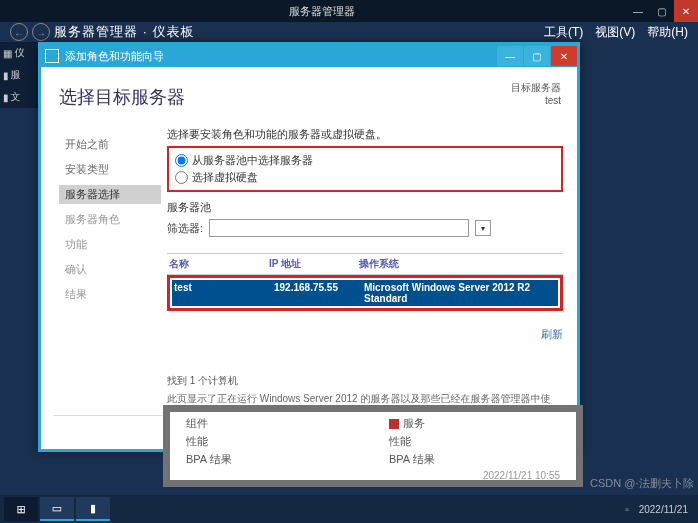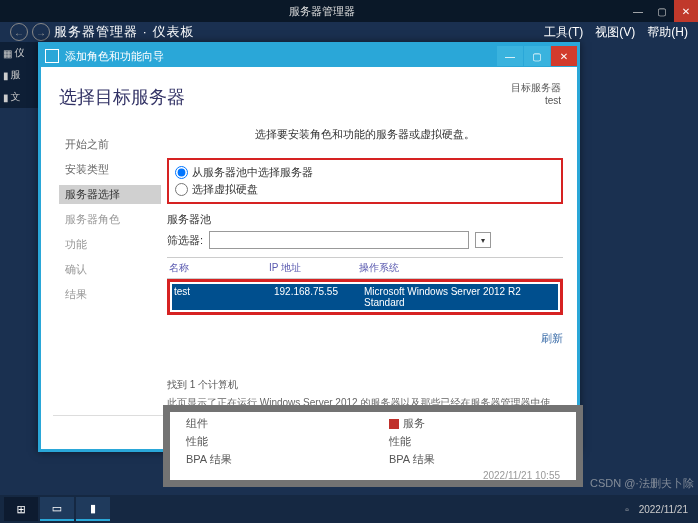--- a/index.html
+++ b/index.html
@@ -31,31 +31,31 @@
     .wiz-body { display: flex; height: 350px; }
     .wiz-head { position: absolute; left: 18px; top: 40px; font-size: 18px; color: #336; font-weight: 400; }
     .wiz-head-right { position: absolute; right: 16px; top: 36px; font-size: 10px; color: #555; text-align: right; line-height: 1.3; }
     
     .wiz-nav { width: 120px; padding: 68px 0 0 18px; font-size: 11px; color: #999; display: flex; flex-direction: column; gap: 6px; }
     .wiz-nav-item { padding: 2px 6px; cursor: default; }
     .wiz-nav-item.done { color: #666; }
     .wiz-nav-item.active { background: #d0d0d0; color: #333; }
     
     .wiz-main { flex: 1; padding: 60px 14px 6px 6px; font-size: 11px; color: #333; }
-    .wiz-instruction { margin-bottom: 16px; text-align: center; }
+    .wiz-instruction { margin-bottom: 4px; }
     .wiz-radios { border: 2px solid #d62222; padding: 4px 6px; margin-bottom: 8px; }
     .wiz-radio { display: flex; align-items: center; gap: 4px; padding: 1px 0; }
     .wiz-radio input { margin: 0; }
     
     .pool-label { color: #333; margin-bottom: 4px; }
     .filter-row { display: flex; align-items: center; gap: 6px; margin-bottom: 8px; }
     .filter-input { flex: 1; max-width: 260px; height: 18px; border: 1px solid #999; padding: 0 4px; font-size: 11px; }
     .filter-btn { width: 16px; height: 16px; border: 1px solid #999; display: flex; align-items: center; justify-content: center; font-size: 8px; }
     
-    .pool-table { border-top: 1px solid #ccc; margin-top: 8px; }
+    .pool-table { border-top: 1px solid #ccc; margin-top: 16px; font-weight: bold; }
     .pool-head { display: flex; color: #5a5ab0; font-size: 10px; padding: 3px 2px; border-bottom: 1px solid #ccc; }
     .pool-row-wrap { border: 3px solid #d62222; padding: 2px; }
     .pool-row { display: flex; background: #004f8e; color: #fff; font-size: 10px; padding: 2px; }
     .col-name { width: 100px; }
     .col-ip { width: 90px; }
     .col-os { flex: 1; }
     
     .refresh-link { text-align: right; color: #3a6ca8; font-size: 11px; margin-top: 16px; cursor: pointer; }
     .found-label { font-size: 10px; color: #555; margin-top: 32px; }
     .desc-text { font-size: 10px; color: #666; margin-top: 4px; line-height: 1.3; }

